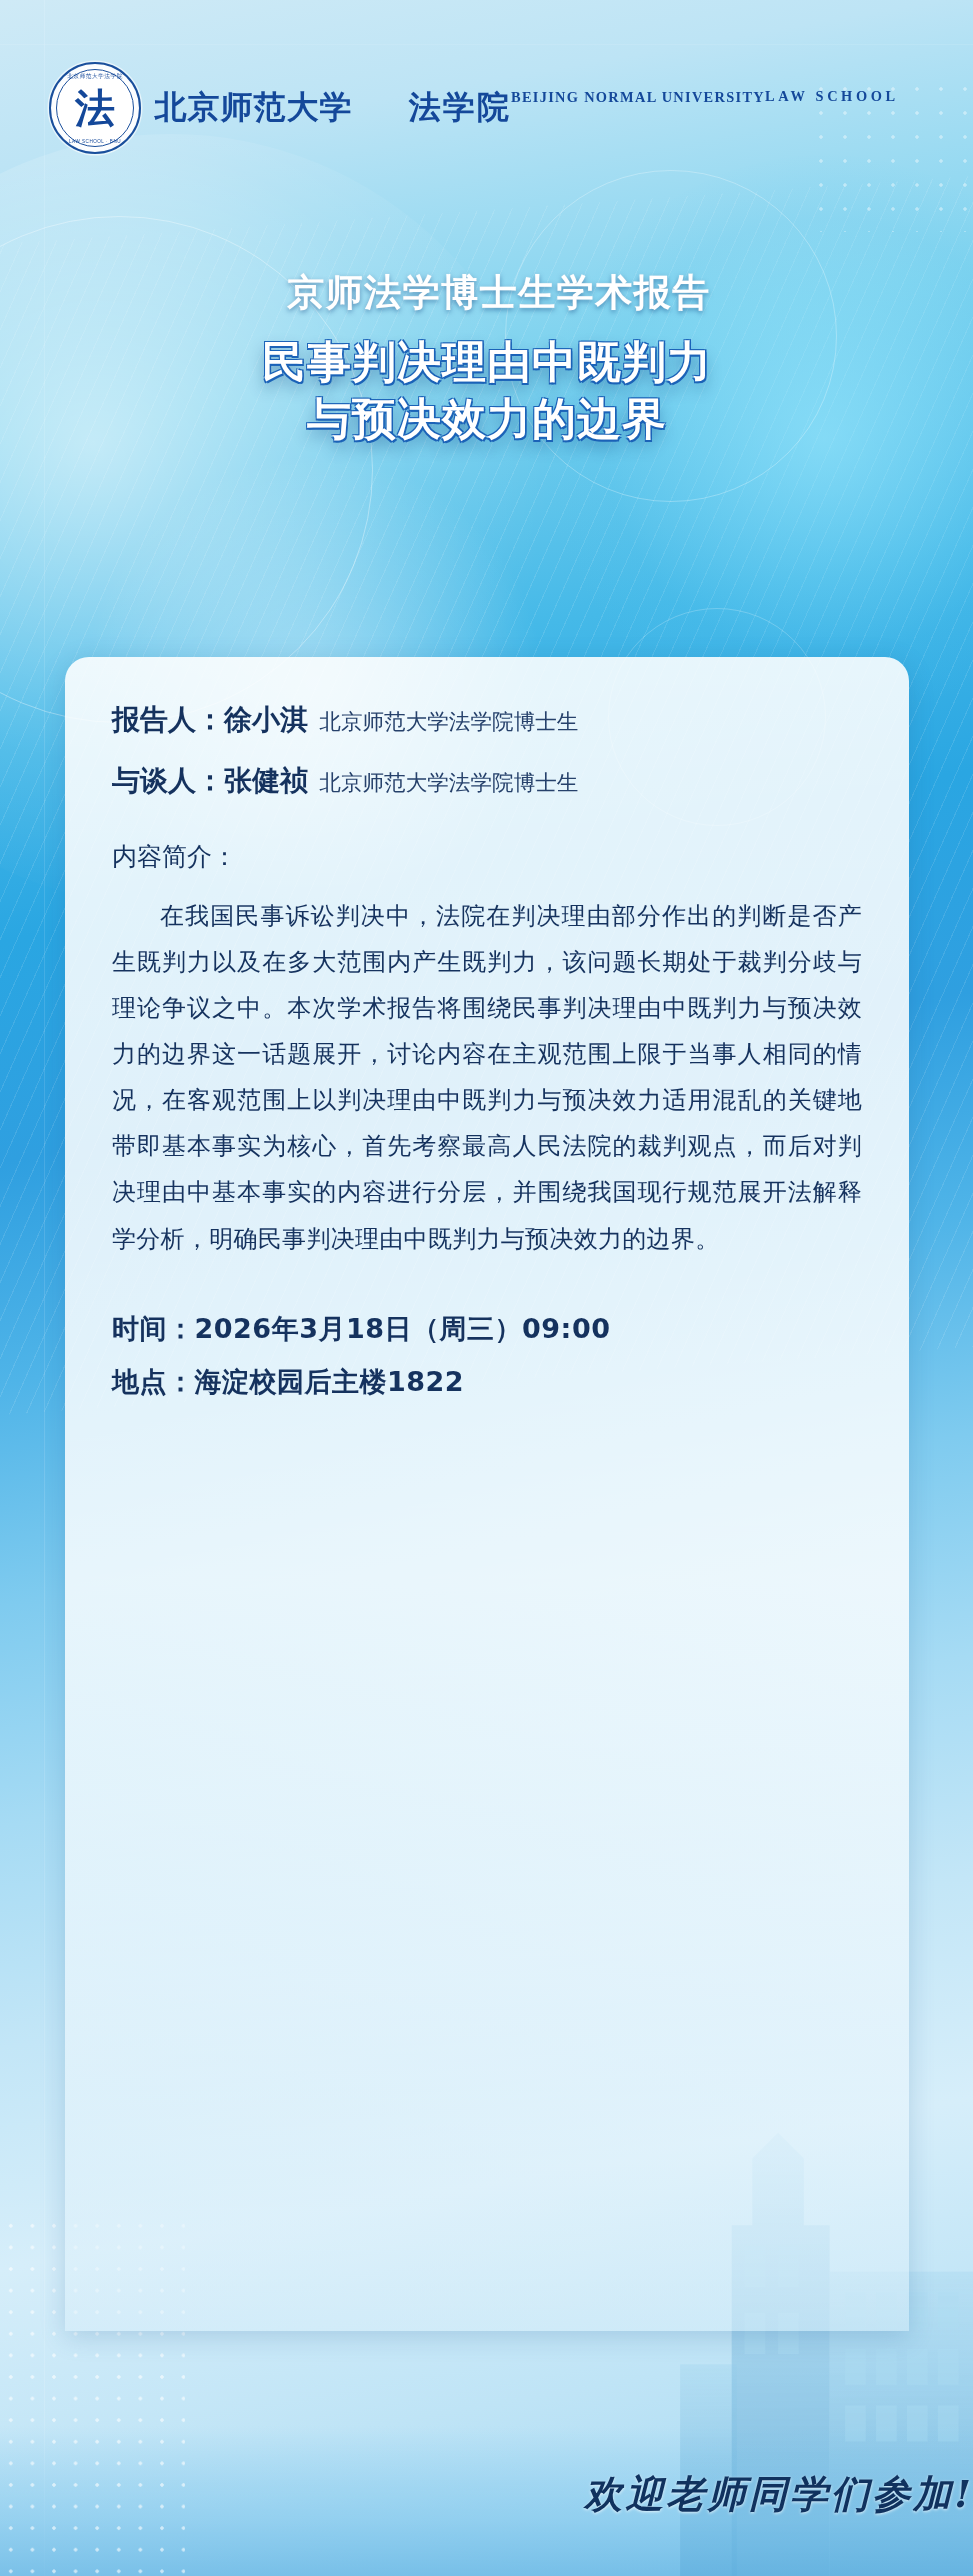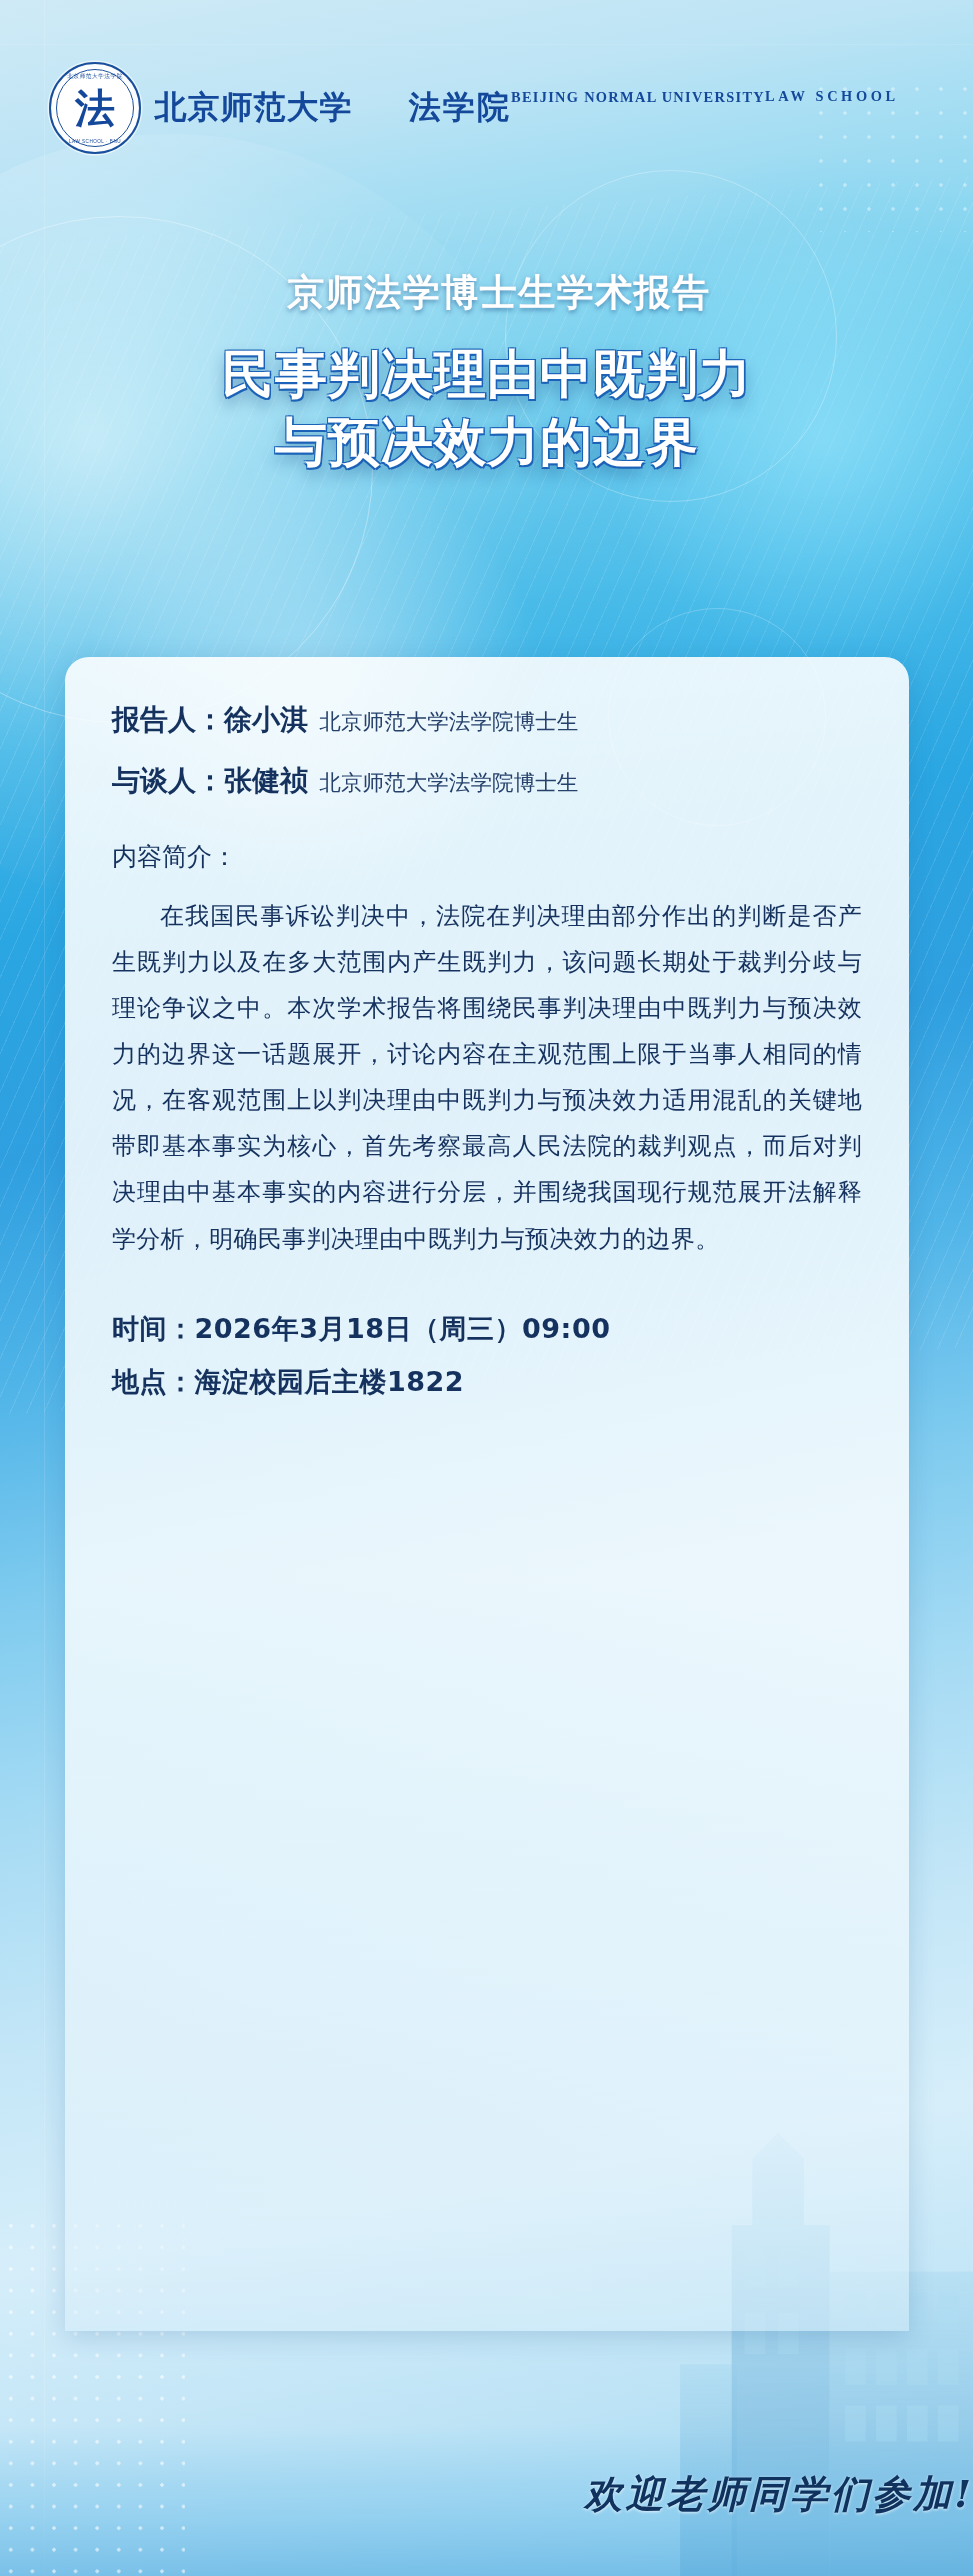--- a/index.html
+++ b/index.html
@@ -210,26 +210,26 @@
     text-align: center;
     z-index: 6;
   }
   .series-title {
     font-family: Liberation Serif, serif;
     font-size: 37px;
     font-weight: 700;
     color: #ffffff;
     letter-spacing: 1.5px;
     text-shadow: 0 1.5px 5.2px rgba(12,70,130,0.55), 0 0 1.5px rgba(255,255,255,0.5);
-    margin-bottom: 27px;
+    margin-bottom: 16px;
     padding-left: 24px;
   }
   .main-title {
-    font-family: Liberation Mono, monospace;
-    font-size: 52px;
+    font-family: Liberation Serif, serif;
+    font-size: 44px;
     font-weight: 700;
     line-height: 1.30;
     color: #ffffff;
     letter-spacing: 1px;
     text-shadow:
       0 0 1px #1c63b8,
       1.5px 1.5px 0 #1c63b8,
       -1px -1px 0 #1c63b8,
       1.5px -1px 0 #1c63b8,
       -1px 1.5px 0 #1c63b8,

